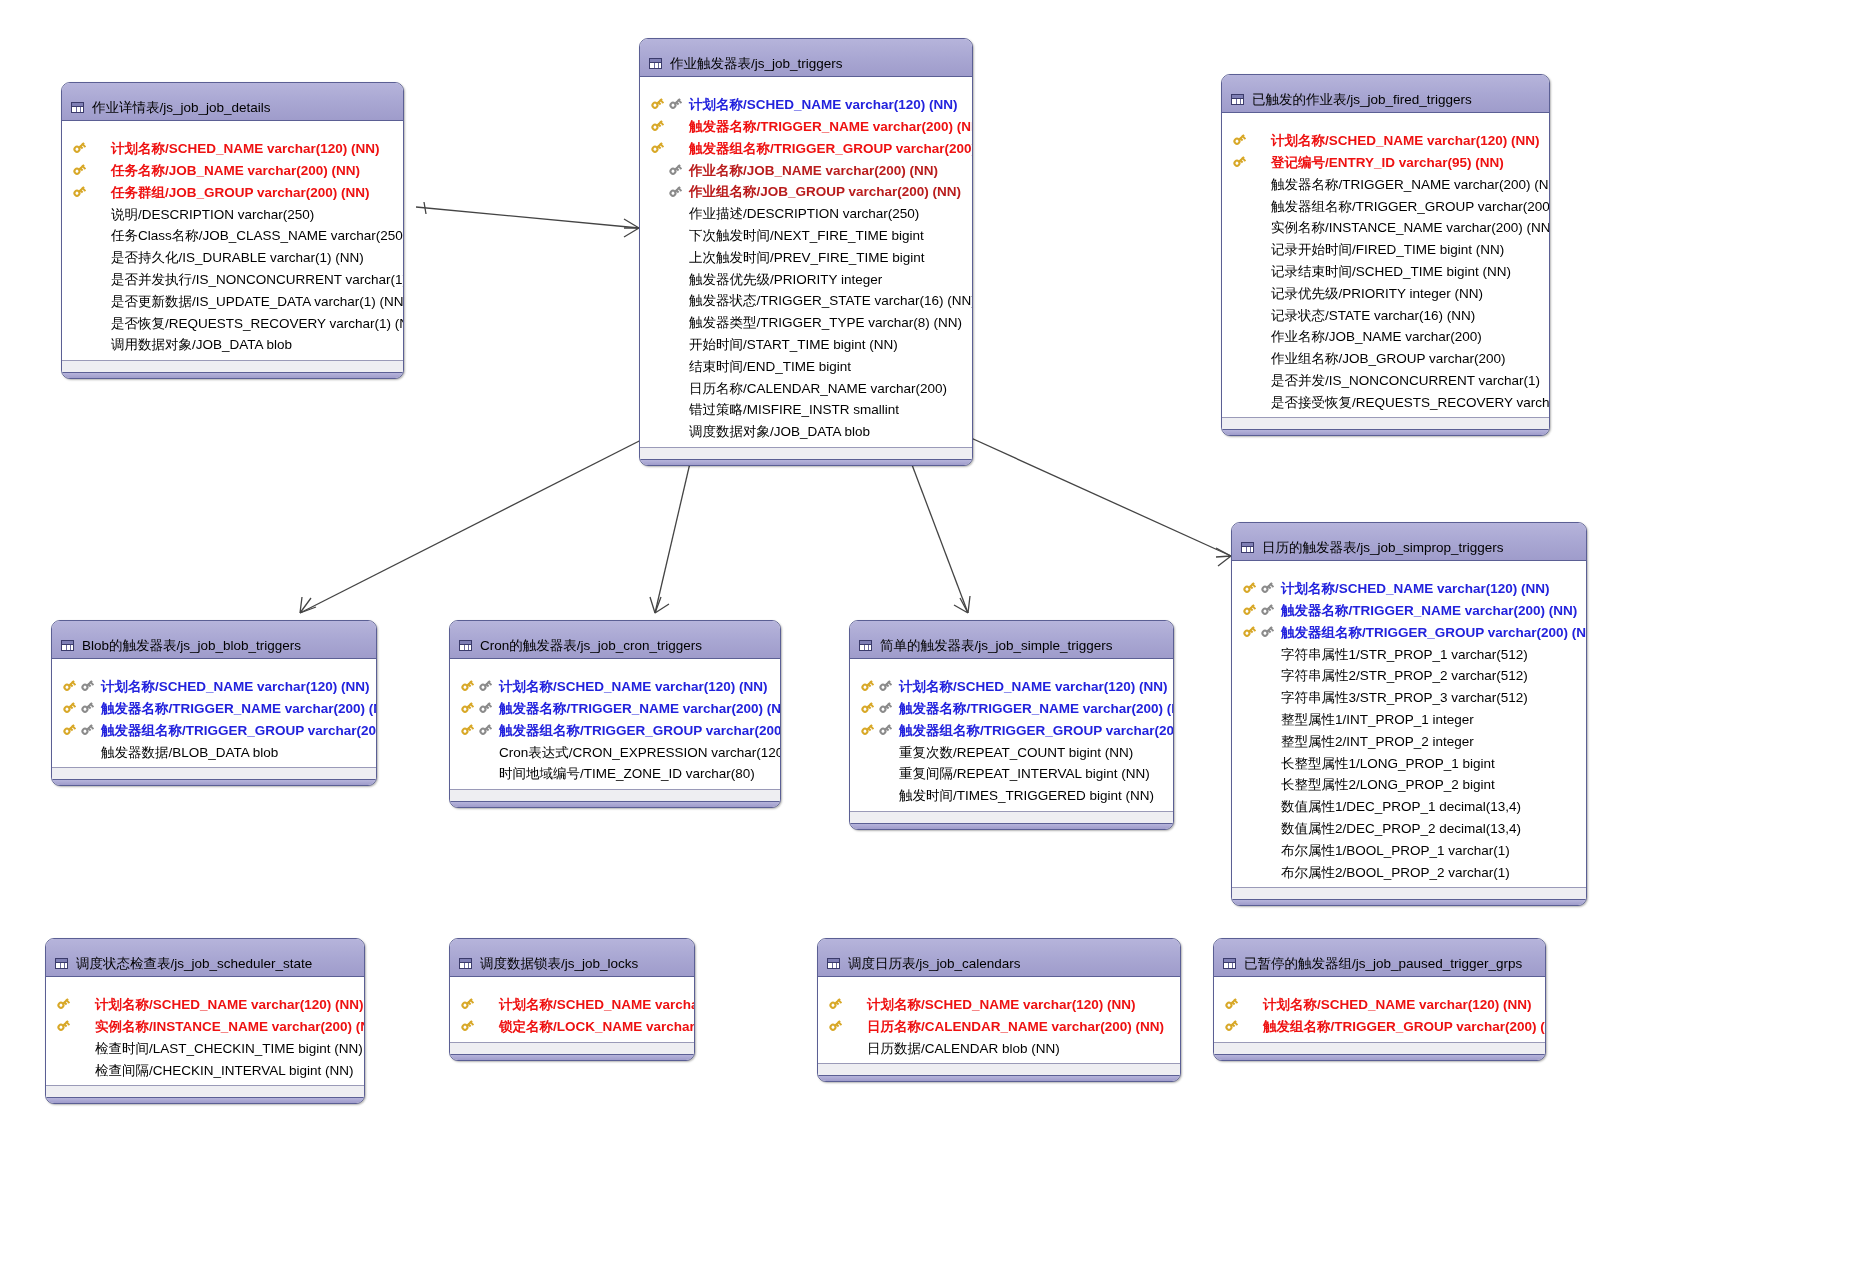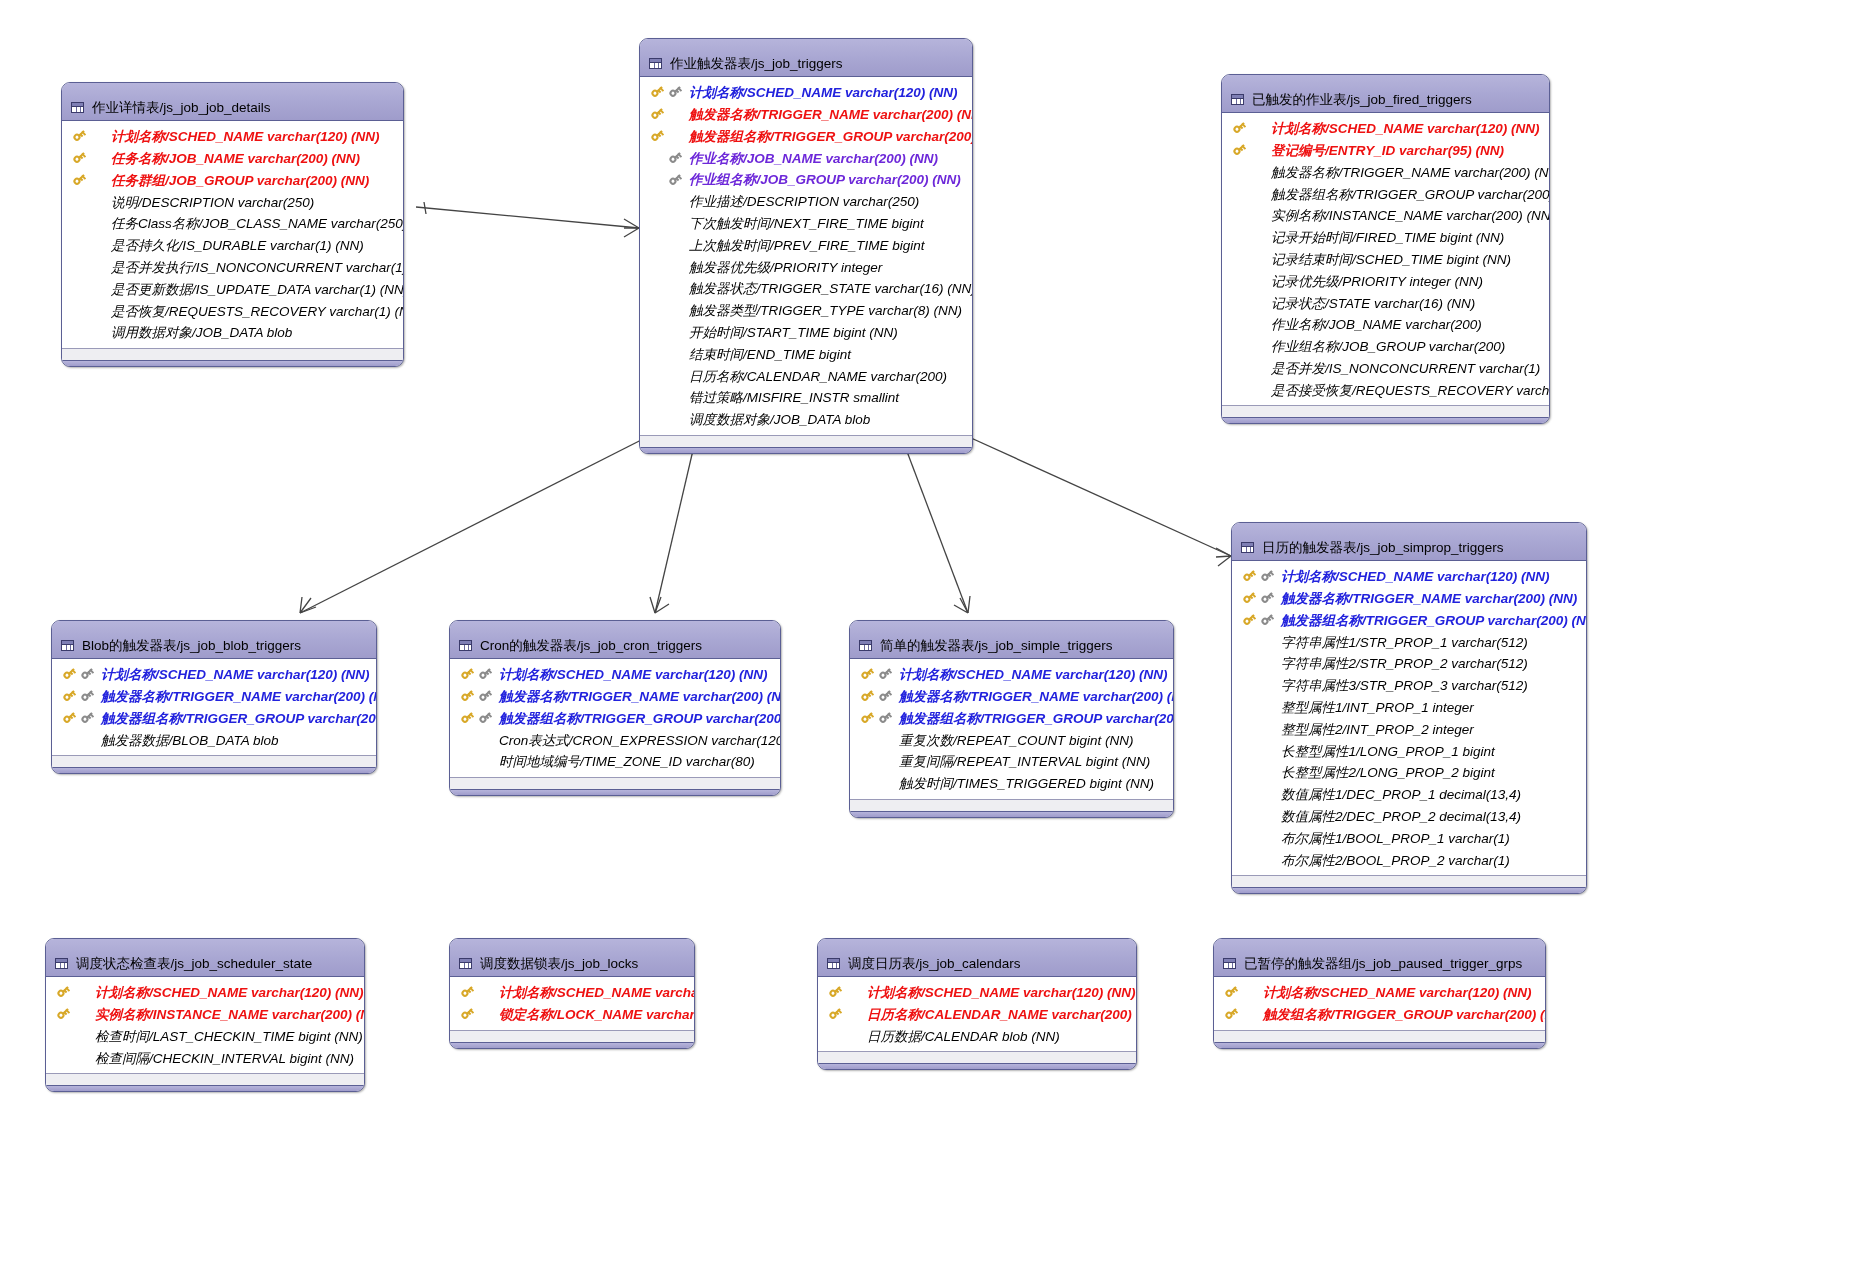--- a/index.html
+++ b/index.html
@@ -58,22 +58,21 @@
     box-shadow:4px 0 0 0 #6a6a9c;
   }
   .ent-title{
     font-size:13.5px;
     color:#000000;
     white-space:nowrap;
     line-height:1;
   }
   .ent-body{
     background:#ffffff;
-    padding:5px 0 4px 0;
-    font-style:italic;
+    padding:17px 0 4px 0;
   }
   .ent-footer{
     height:11px;
     background:#eeeef2;
     border-top:1px solid #9a9ab8;
   }
   .ent-footer2{
     height:5px;
     background:linear-gradient(to bottom,#b6b4db,#9f9ccb);
     border-top:1px solid #5b5f94;
@@ -88,21 +87,21 @@
     font-size:13.5px;
     line-height:1;
   }
   .keyslot{
     width:18px;flex:0 0 18px;
     display:flex;align-items:center;justify-content:center;
   }
   .attr-text{padding-left:4px;}
   .c-red{color:#ee1111;font-weight:bold;}
   .c-blue{color:#2222dd;font-weight:bold;}
-  .c-green{color:#6d28d9;font-weight:bold;}
+  .c-green{color:#b91c1c;font-weight:bold;}
   .c-plain{color:#000000;}
   
   .key{
     width:13px;height:13px;
     position:relative;
     display:inline-block;
     transform:rotate(-45deg);
   }
   .key .ring{
     position:absolute;left:0;top:1px;
@@ -894,21 +893,21 @@
               <span class="tooth2"></span>
             </span>
           </span>
           <span class="keyslot"></span>
           <span class="attr-text c-red">锁定名称/LOCK_NAME varchar(40) (NN)</span>
         </div>
       </div>
       <div class="ent-footer"></div>
       <div class="ent-footer2"></div>
     </div>
-    <div class="entity" style="left: 817px; top: 938px; width: 320px;">
+    <div class="entity" style="left: 817px; top: 938px; width: 364px;">
       <div class="ent-header">
         <span class="tbl-icon"></span>
         <span class="ent-title">调度日历表/js_job_calendars</span>
       </div>
       <div class="ent-body">
         <div class="attr">
           <span class="keyslot">
             <span class="key pk">
               <span class="ring"></span>
               <span class="shaft"></span>

